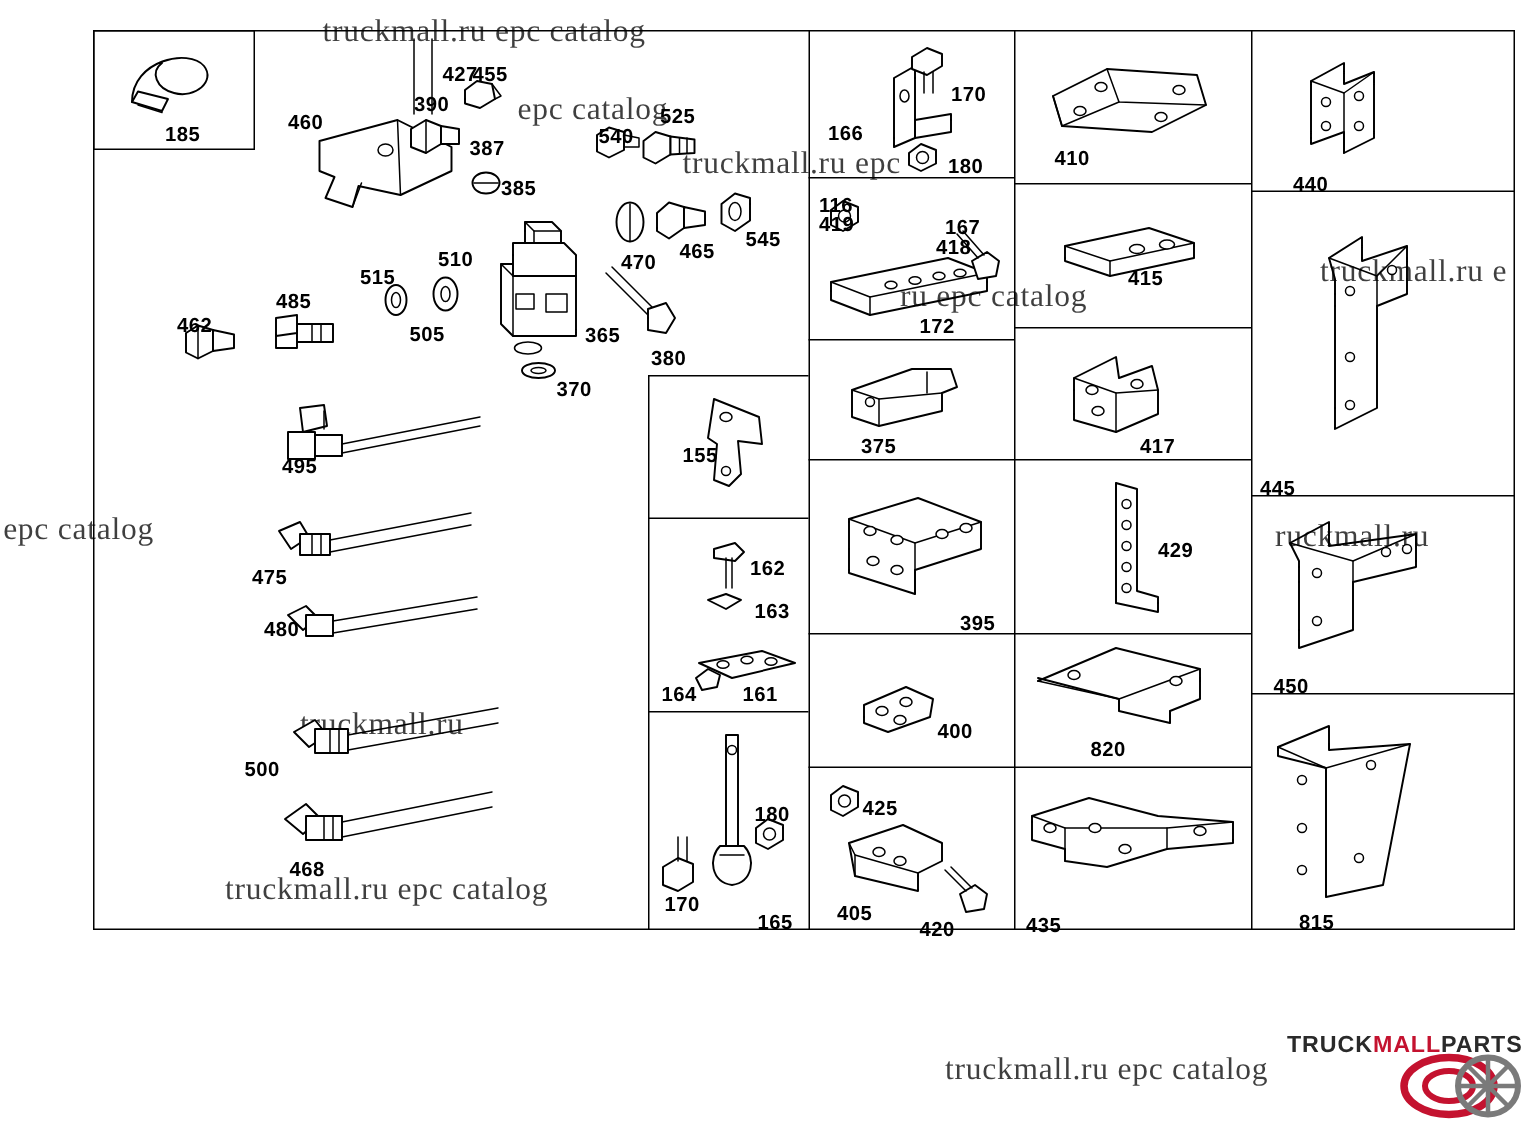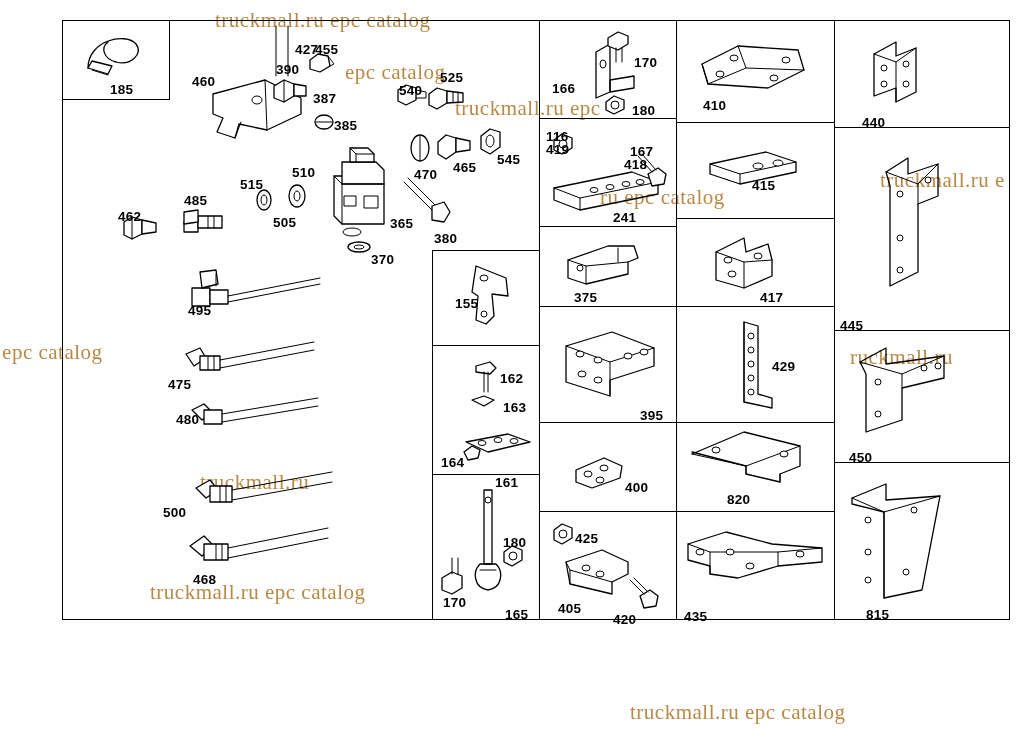--- a/index.html
+++ b/index.html
@@ -9,21 +9,21 @@
     font-family:"Liberation Sans", sans-serif;
     color:#000;
     overflow:hidden;
     position:relative;
   }
   #sheet{position:absolute;left:0;top:0;width:1024px;height:750px;}
 
   
   .wm{
     position:absolute;
-    color:#a16207;
+    color:#000000;
     font-family:"Liberation Serif", serif;
     font-size:21px;
     white-space:nowrap;
     opacity:.75;
     letter-spacing:.5px;
     pointer-events:none;
   }
 
   
   .panel{position:absolute;border:1.4px solid #000;box-sizing:border-box;}
@@ -483,44 +483,55 @@
       <div class="lbl" style="left: 371px; top: 252px;">370</div>
       <div class="lbl" style="left: 188px; top: 303px;">495</div>
       <div class="lbl" style="left: 168px; top: 377px;">475</div>
       <div class="lbl" style="left: 176px; top: 412px;">480</div>
       <div class="lbl" style="left: 163px; top: 505px;">500</div>
       <div class="lbl" style="left: 193px; top: 572px;">468</div>
       <div class="lbl" style="left: 455px; top: 296px;">155</div>
       <div class="lbl" style="left: 500px; top: 371px;">162</div>
       <div class="lbl" style="left: 503px; top: 400px;">163</div>
       <div class="lbl" style="left: 441px; top: 455px;">164</div>
-      <div class="lbl" style="left: 495px; top: 455px; margin-top: 20px;">161</div>
+      <div class="lbl" style="left: 495px; top: 455px;">161</div>
       <div class="lbl" style="left: 503px; top: 535px;">180</div>
       <div class="lbl" style="left: 443px; top: 595px;">170</div>
       <div class="lbl" style="left: 505px; top: 607px;">165</div>
       <div class="lbl" style="left: 552px; top: 81px;">166</div>
       <div class="lbl" style="left: 634px; top: 55px;">170</div>
       <div class="lbl" style="left: 632px; top: 103px;">180</div>
       <div class="lbl" style="left: 546px; top: 129px;">116</div>
       <div class="lbl" style="left: 546px; top: 142px;">419</div>
       <div class="lbl" style="left: 630px; top: 144px;">167</div>
       <div class="lbl" style="left: 624px; top: 157px;">418</div>
-      <div class="lbl" style="left: 613px; top: 210px;">241</div>
+      <div class="lbl" style="left: 613px; top: 210px;">172</div>
       <div class="lbl" style="left: 574px; top: 290px;">375</div>
       <div class="lbl" style="left: 640px; top: 408px;">395</div>
       <div class="lbl" style="left: 625px; top: 480px;">400</div>
       <div class="lbl" style="left: 575px; top: 531px;">425</div>
       <div class="lbl" style="left: 558px; top: 601px;">405</div>
       <div class="lbl" style="left: 613px; top: 612px;">420</div>
       <div class="lbl" style="left: 703px; top: 98px;">410</div>
       <div class="lbl" style="left: 752px; top: 178px;">415</div>
       <div class="lbl" style="left: 760px; top: 290px;">417</div>
       <div class="lbl" style="left: 772px; top: 359px;">429</div>
       <div class="lbl" style="left: 727px; top: 492px;">820</div>
       <div class="lbl" style="left: 684px; top: 609px;">435</div>
       <div class="lbl" style="left: 862px; top: 115px;">440</div>
       <div class="lbl" style="left: 840px; top: 318px;">445</div>
       <div class="lbl" style="left: 849px; top: 450px;">450</div>
       <div class="lbl" style="left: 866px; top: 607px;">815</div>
     </div>
 
+  <div id="logo">
+    <svg style="left:74px;top:14px;width:86px;height:44px;">
+      <ellipse cx="34" cy="22" rx="30" ry="19" fill="none" stroke="#c4122f" stroke-width="5"></ellipse>
+      <ellipse cx="34" cy="22" rx="16" ry="10" fill="none" stroke="#c4122f" stroke-width="4"></ellipse>
+      <ellipse cx="60" cy="22" rx="20" ry="19" fill="none" stroke="#7a7a7a" stroke-width="4"></ellipse>
+      <path d="M60 3 L60 41 M41 22 L79 22 M47 9 L73 35 M73 9 L47 35" stroke="#7a7a7a" stroke-width="3" fill="none"></path>
+    </svg>
+    <div class="logo-text" style="top:0;left:0;">
+      <span class="logo-dark">TRUCK</span><span class="logo-red">MALL</span><span class="logo-dark">PARTS</span>
+    </div>
+  </div>
 
 </div>
 
 </body></html>

